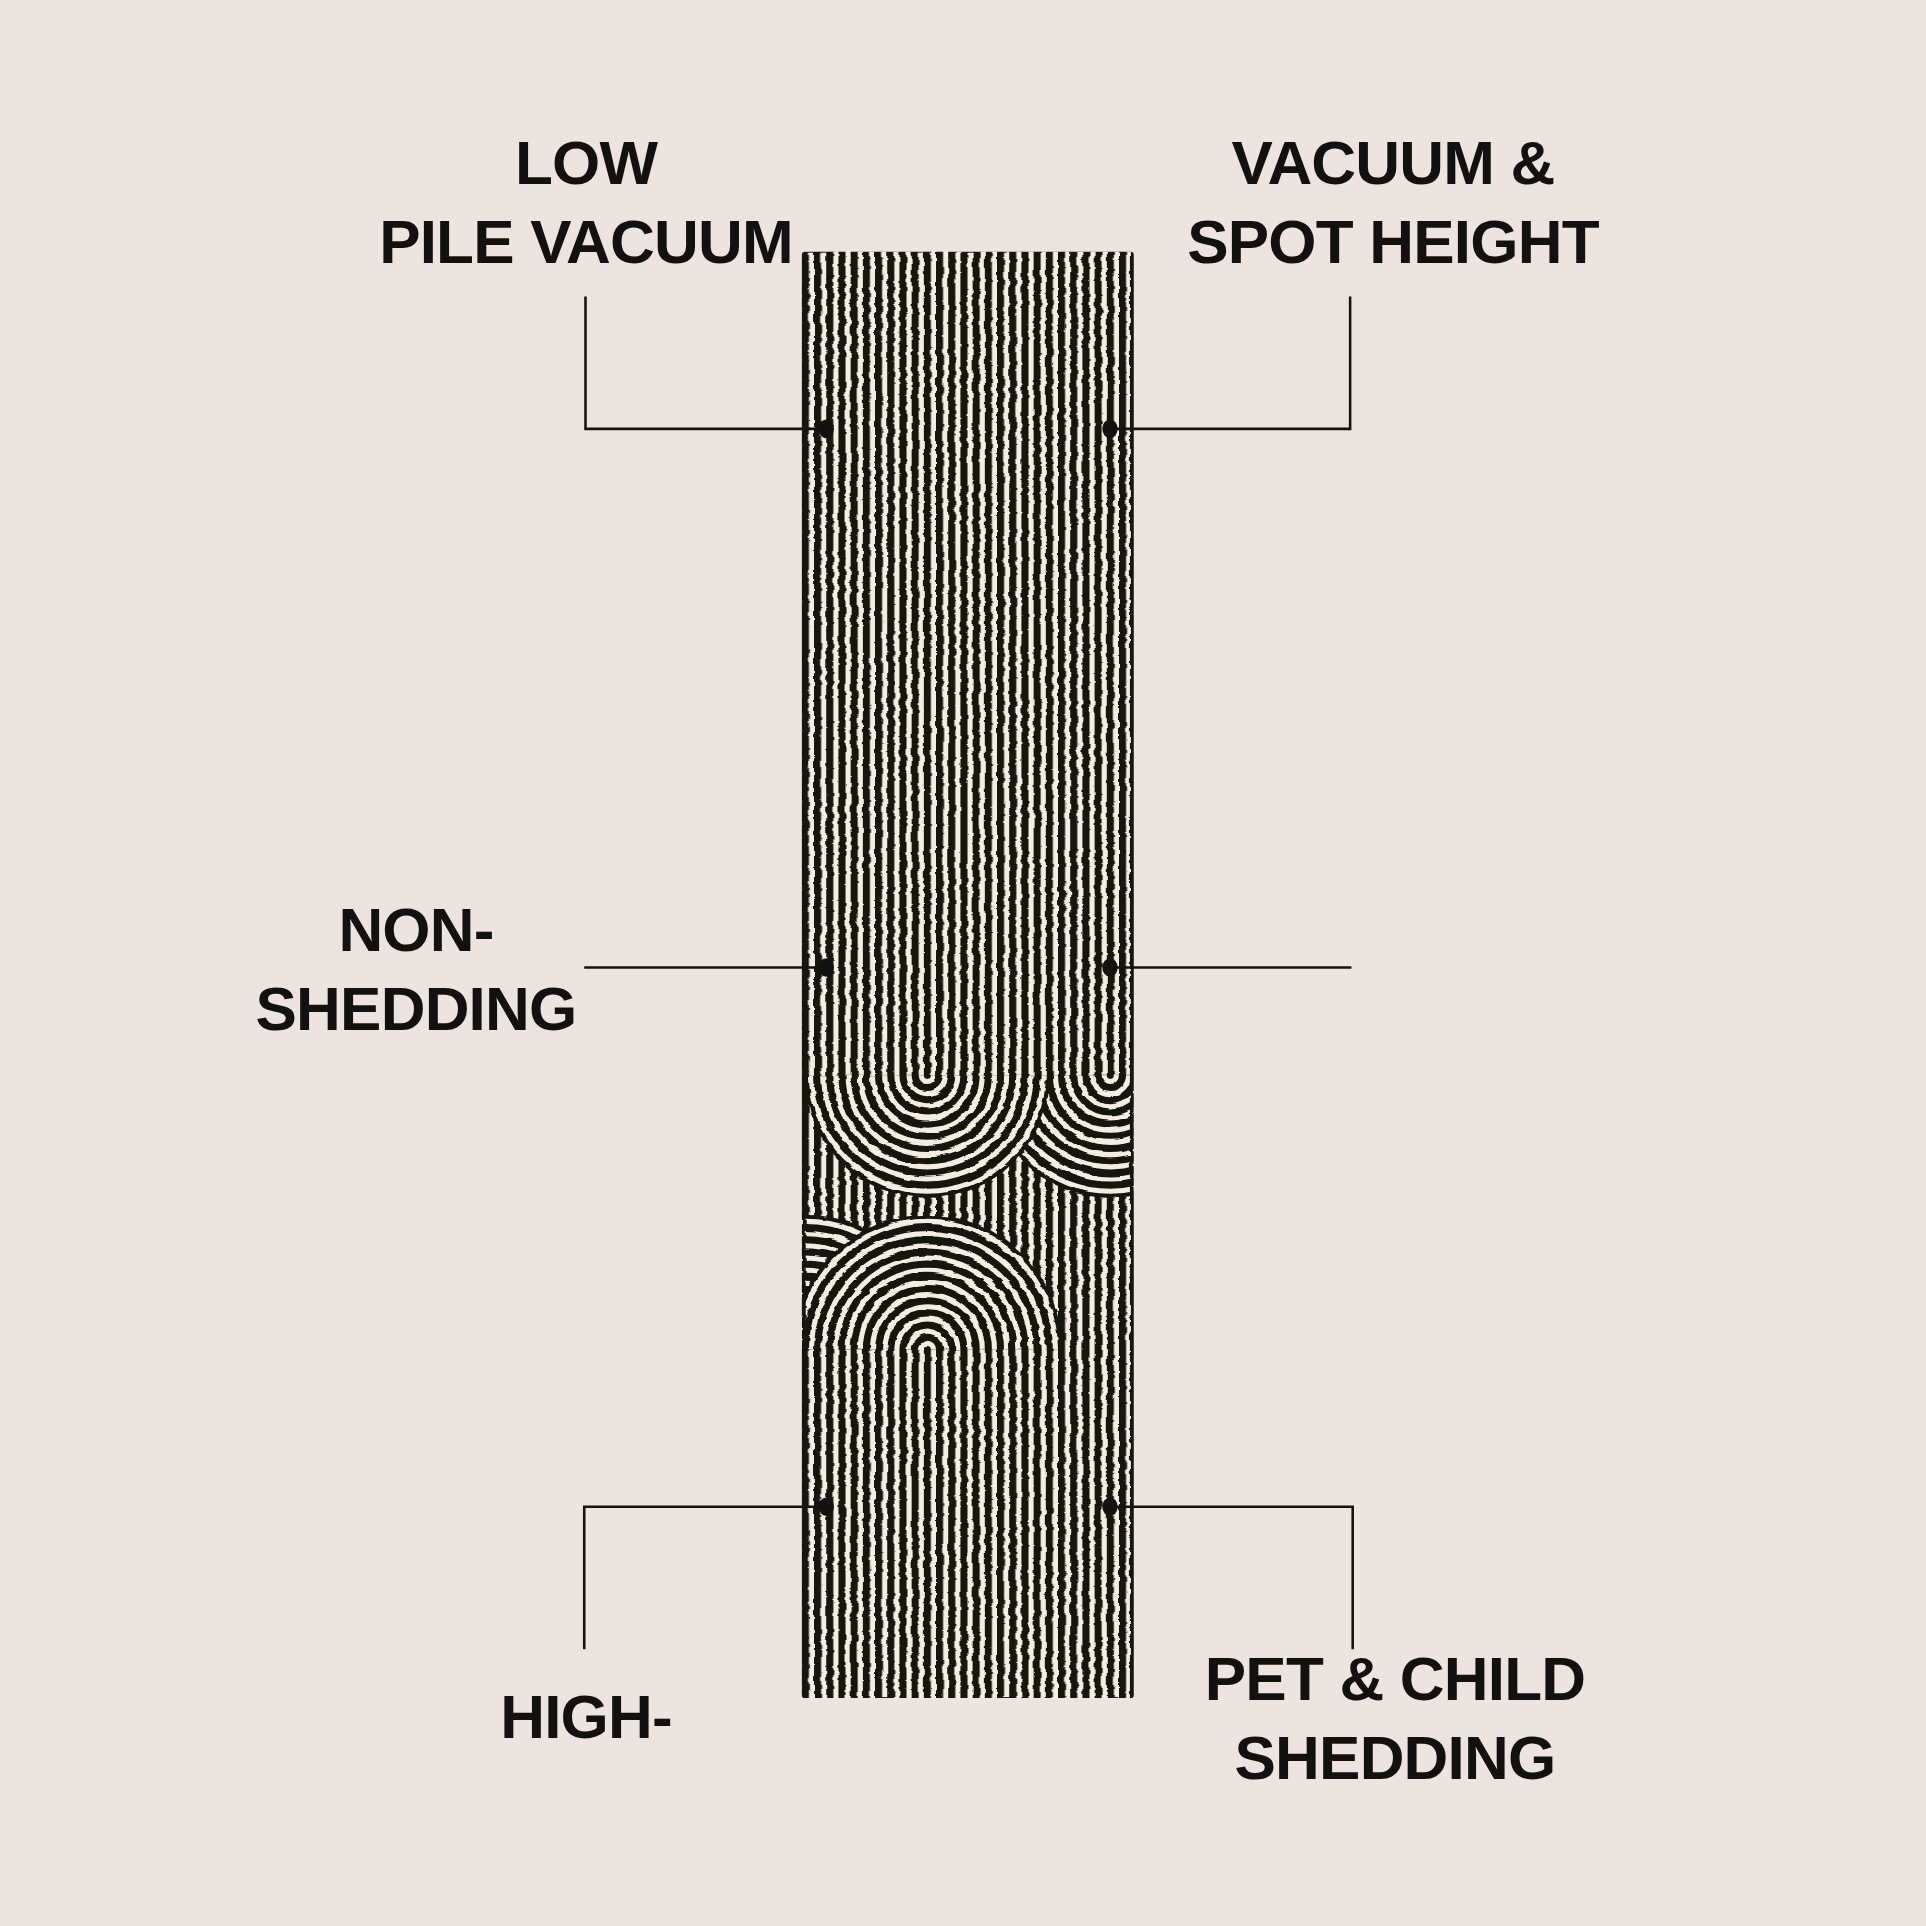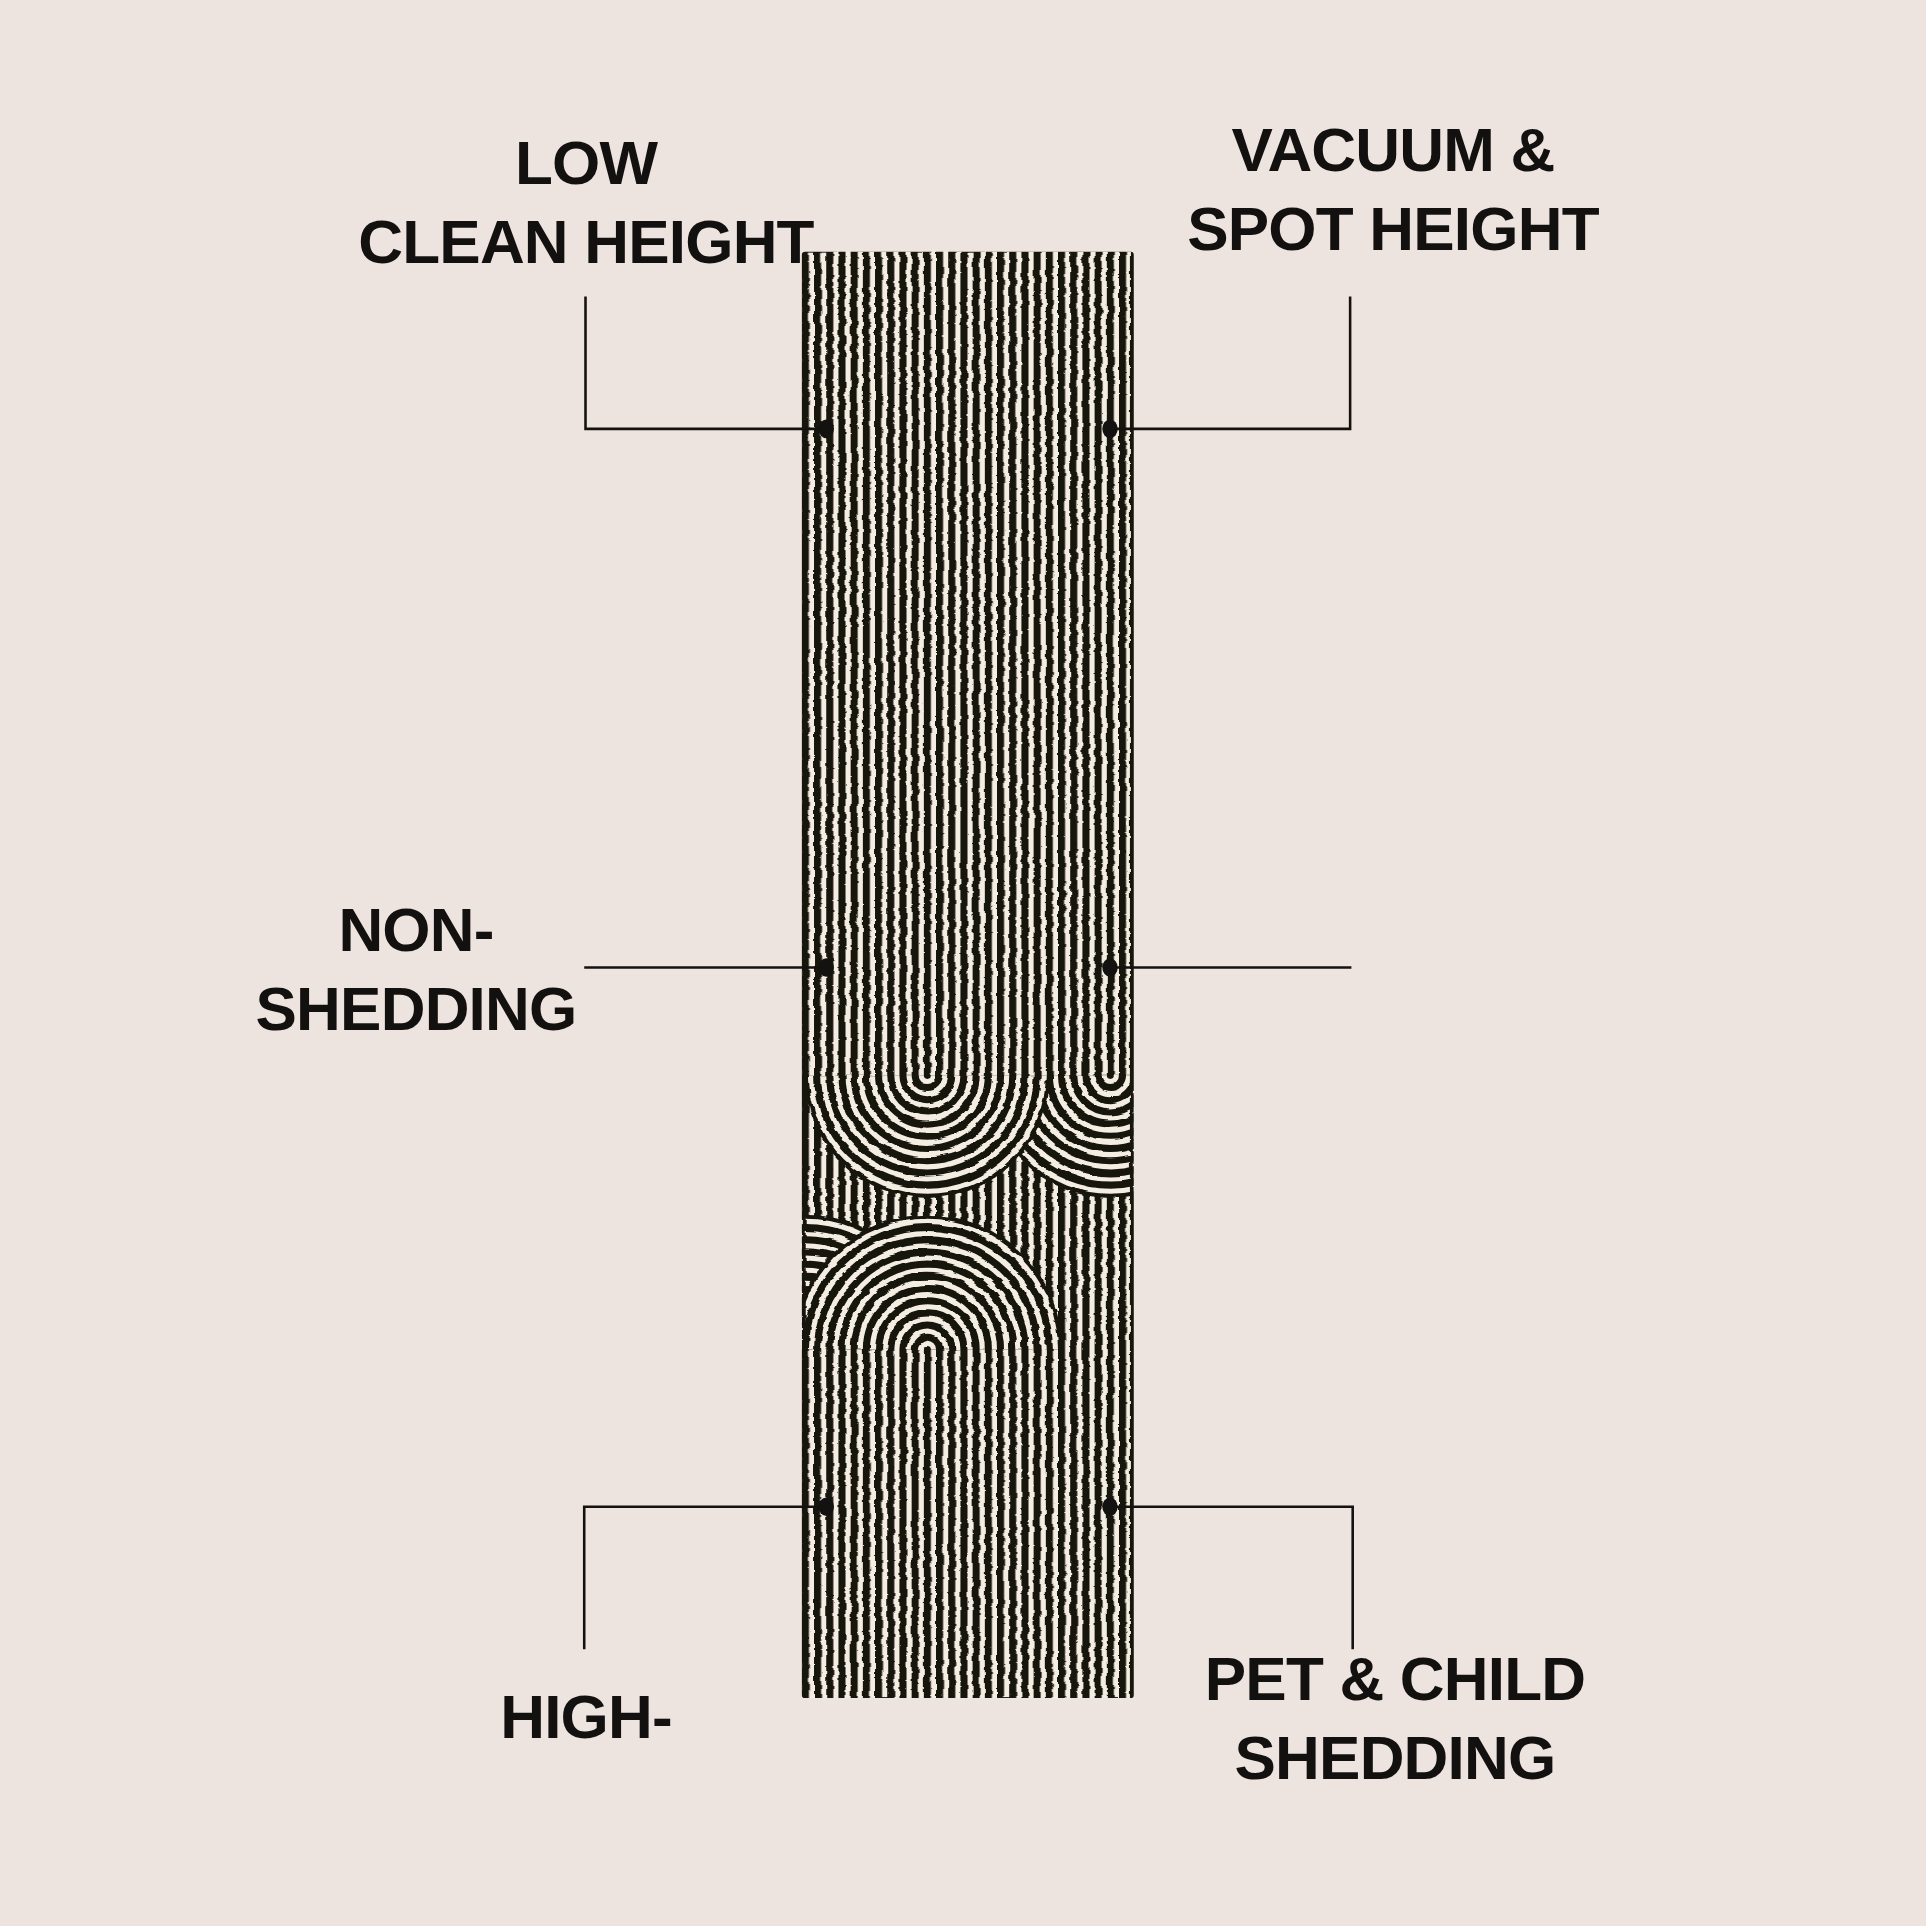--- a/index.html
+++ b/index.html
@@ -25,21 +25,21 @@
     text-align:center;
     font-weight:700;
     font-size:62px;
     line-height:79px;
     letter-spacing:-0.8px;
     color:var(--text);
     white-space:nowrap;
   }
   .callout-label span{display:block;}
   .c-tl{left:586px;top:123px;}
-  .c-tr{left:1393px;top:110px;}
+  .c-tr{left:1393px;top:123px;}
   .c-ml{left:416px;top:890px;}
   .c-mr{left:1541px;top:890px;}
   .c-bl{left:586px;top:1677px;}
   .c-br{left:1395px;top:1639px;}
 </style>
 </head>
 <body>
 
 <div class="stage">
 
@@ -131,21 +131,21 @@
       <ellipse cx="1729" cy="668" rx="12" ry="14.5"></ellipse>
       <ellipse cx="1287" cy="1507" rx="12" ry="14.5"></ellipse>
       <ellipse cx="1729" cy="1507" rx="12" ry="14.5"></ellipse>
       <ellipse cx="1287" cy="2347" rx="12" ry="14.5"></ellipse>
       <ellipse cx="1729" cy="2347" rx="12" ry="14.5"></ellipse>
     </g>
   </svg>
 
   <div class="callout-label c-tl">
     <span>LOW</span>
-    <span>CLEAN HEIGHT</span>
+    <span>PILE VACUUM</span>
   </div>
   <div class="callout-label c-tr">
     <span>VACUUM &amp;</span>
     <span>SPOT HEIGHT</span>
   </div>
   <div class="callout-label c-ml">
     <span>NON-</span>
     <span>SHEDDING</span>
   </div>
   <div class="callout-label c-bl">

